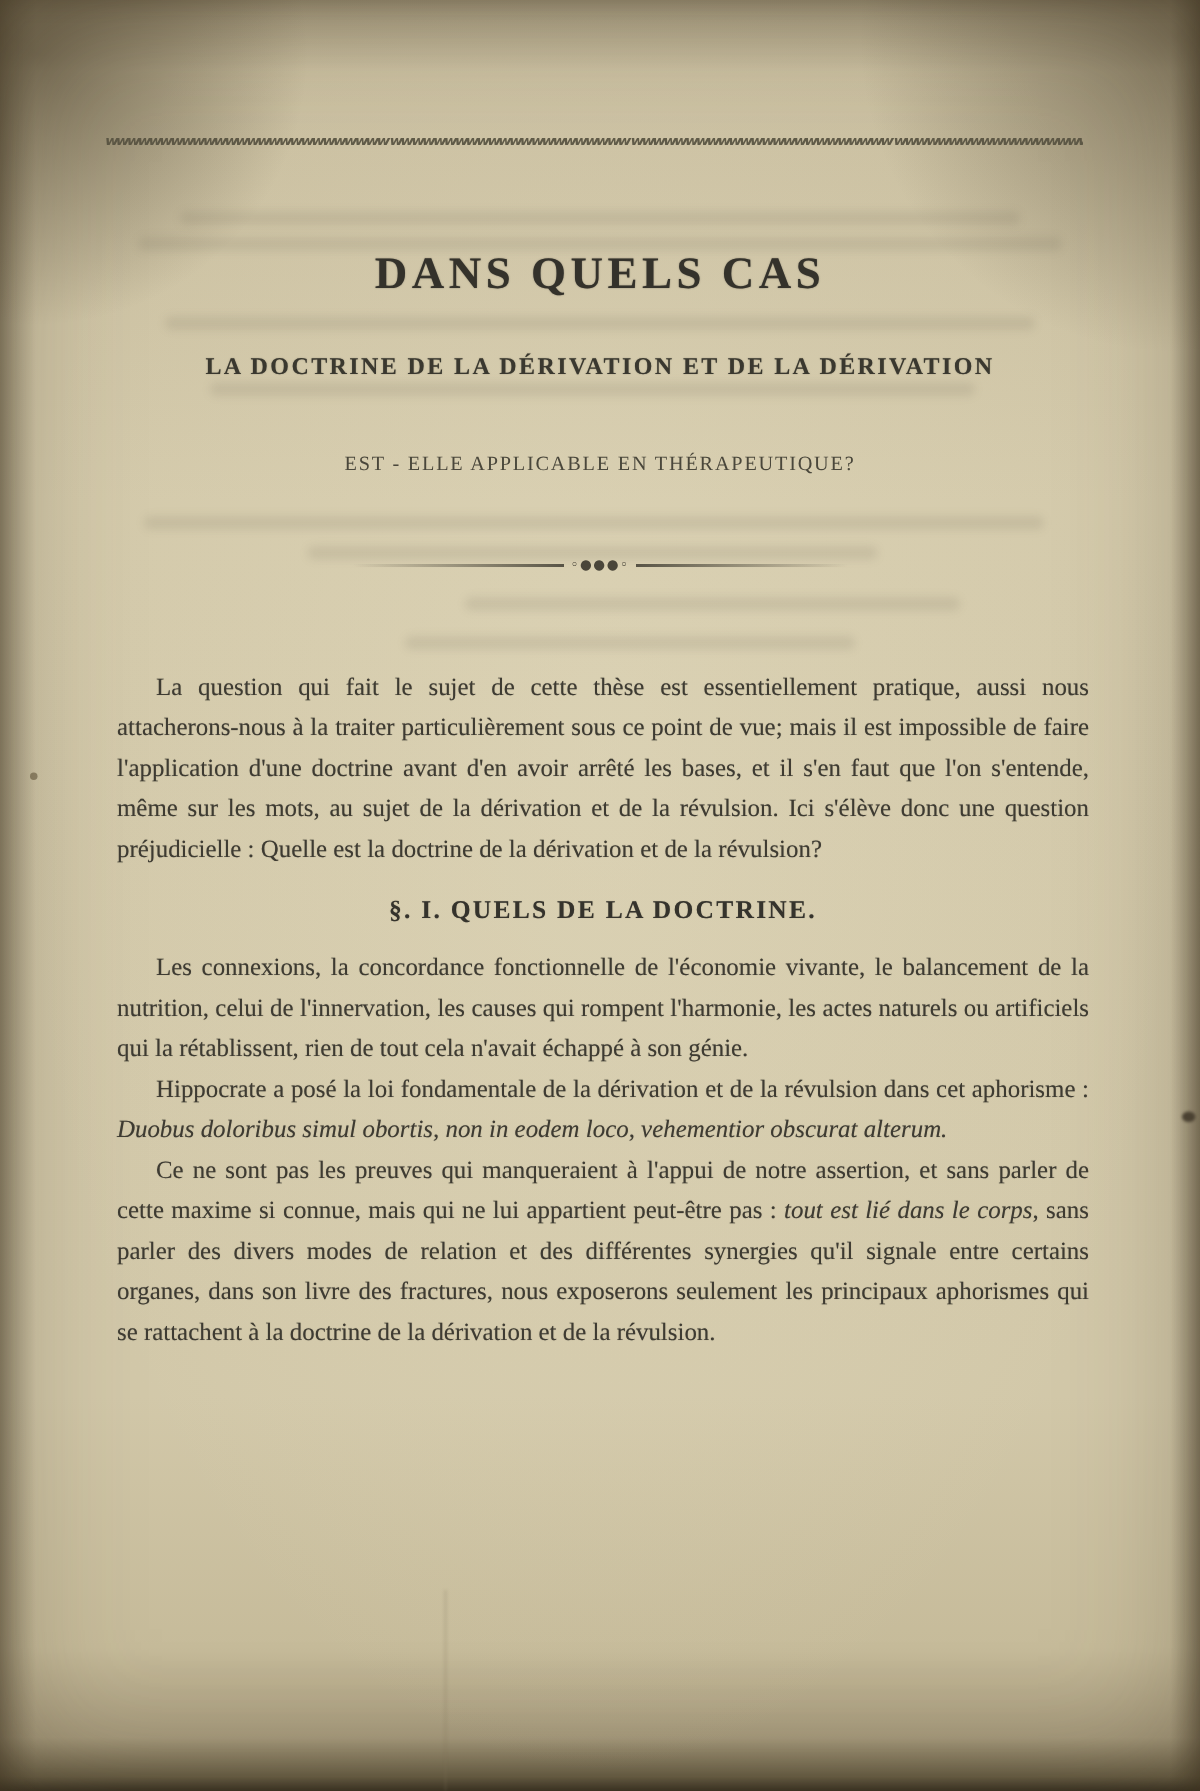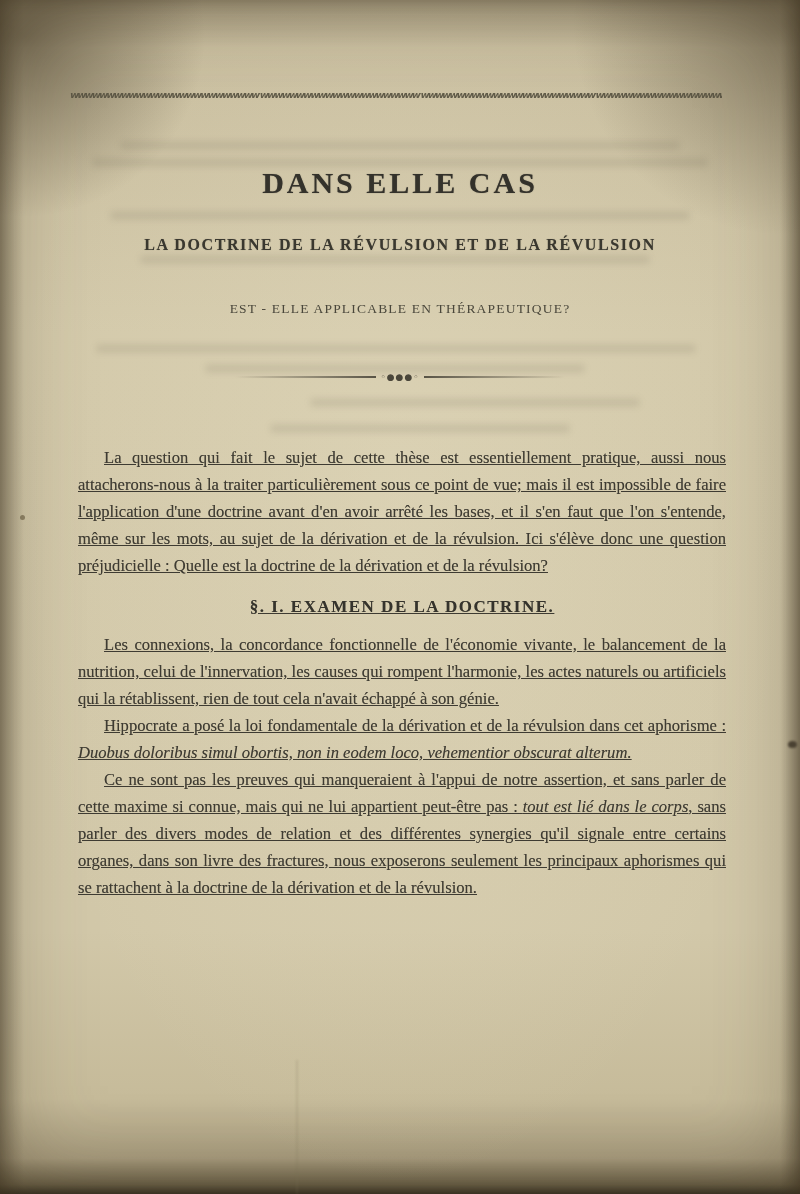--- a/index.html
+++ b/index.html
@@ -95,21 +95,20 @@
 
   .bodytext {
     position: absolute;
     top: 444px; left: 78px;
     width: 648px;
     font-size: 16.6px;
     line-height: 27px;
     text-align: justify;
     color: #3e3b32;
     text-shadow: 0 0 .6px rgba(62,59,50,.45);
-    text-decoration: underline;
   }
   .bodytext p { margin: 0; text-indent: 26px; }
   .bodytext em { font-style: italic; }
 
   .sec {
     margin: 14px 0 11px;
     text-align: center;
     text-indent: 0;
     font-size: 17px;
     font-weight: bold;
@@ -167,36 +166,36 @@
   <div class="ghost g2"></div>
   <div class="ghost g3"></div>
   <div class="ghost g4"></div>
   <div class="ghost g5"></div>
   <div class="ghost g6"></div>
   <div class="ghost g7"></div>
   <div class="ghost g8"></div>
 
   <div class="frieze">wwwwwwwwwwwwwwwwwwwwwwwwww wwwwwwwwwwwwwwwwwwwwww wwwwwwwwwwwwwwwwwwwwwwww wwwwwwwwwwwwwwwwwwww wwwwwwwwwwwwwwwwwwwwww wwwwwwwwwwwwwwwwwwwwwwww</div>
 
-  <div class="title">DANS ELLE CAS</div>
-
-  <div class="subtitle">LA DOCTRINE DE LA RÉVULSION ET DE LA RÉVULSION</div>
+  <div class="title">DANS QUELS CAS</div>
+
+  <div class="subtitle">LA DOCTRINE DE LA DÉRIVATION ET DE LA DÉRIVATION</div>
 
   <div class="subtitle2">EST - ELLE APPLICABLE EN THÉRAPEUTIQUE?</div>
 
   <div class="divider">
     <span class="rule rule-l"></span>
     <span class="div-orn">◦●●●◦</span>
     <span class="rule rule-r"></span>
   </div>
 
   <div class="bodytext">
     <p>La question qui fait le sujet de cette thèse est essentiellement pratique, aussi nous attacherons-nous à la traiter particulièrement sous ce point de vue; mais il est impossible de faire l'application d'une doctrine avant d'en avoir arrêté les bases, et il s'en faut que l'on s'entende, même sur les mots, au sujet de la dérivation et de la révulsion. Ici s'élève donc une question préjudicielle : Quelle est la doctrine de la dérivation et de la révulsion?</p>
 
-    <h4 class="sec">§. I. EXAMEN DE LA DOCTRINE.</h4>
+    <h4 class="sec">§. I. QUELS DE LA DOCTRINE.</h4>
 
     <p>Les connexions, la concordance fonctionnelle de l'économie vivante, le balancement de la nutrition, celui de l'innervation, les causes qui rompent l'harmonie, les actes naturels ou artificiels qui la rétablissent, rien de tout cela n'avait échappé à son génie.</p>
 
     <p><span>Hippocrate a posé la loi fondamentale de la dérivation et de la révulsion dans cet aphorisme : </span><em>Duobus doloribus simul obortis, non in eodem loco, vehementior obscurat alterum.</em></p>
 
     <p><span>Ce ne sont pas les preuves qui manqueraient à l'appui de notre assertion, et sans parler de cette maxime si connue, mais qui ne lui appartient peut-être pas : </span><em>tout est lié dans le corps</em><span>, sans parler des divers modes de relation et des différentes synergies qu'il signale entre certains organes, dans son livre des fractures, nous exposerons seulement les principaux aphorismes qui se rattachent à la doctrine de la dérivation et de la révulsion.</span></p>
   </div>
 
   <div class="speck"></div>
   <div class="speck-left"></div>

